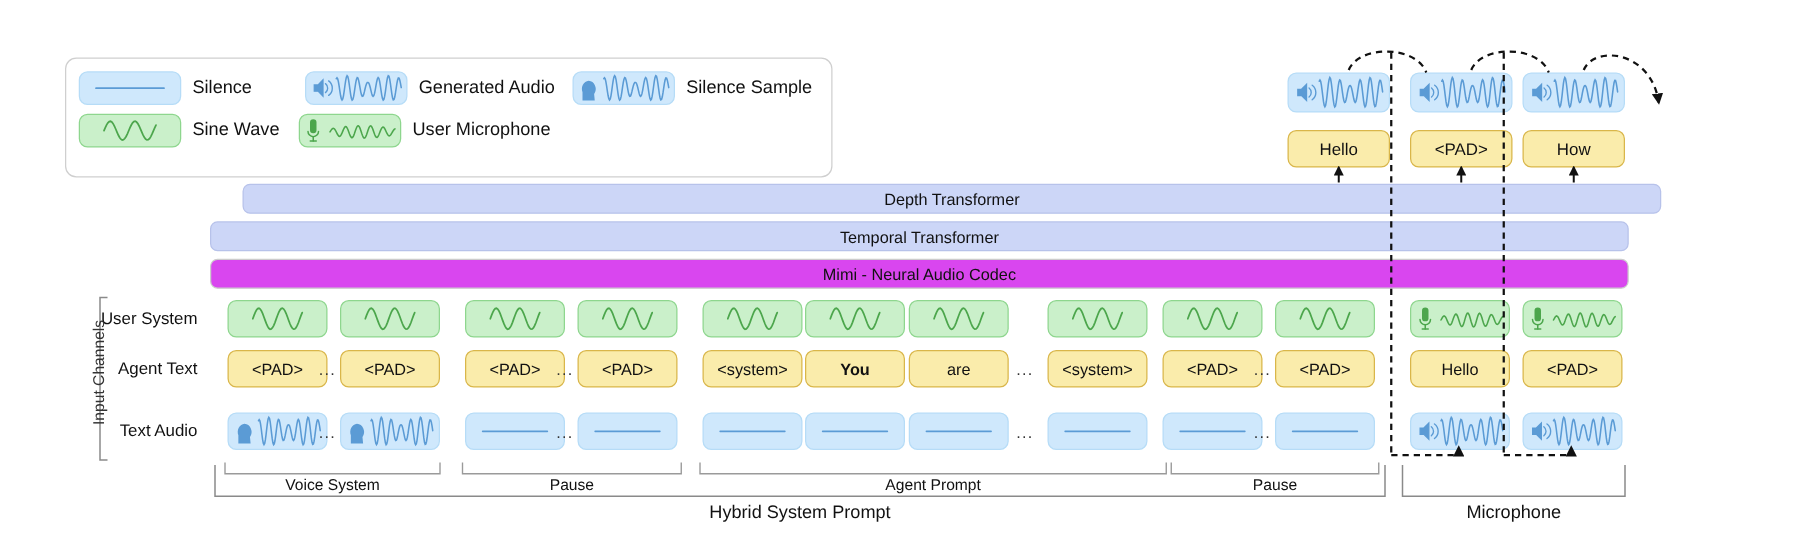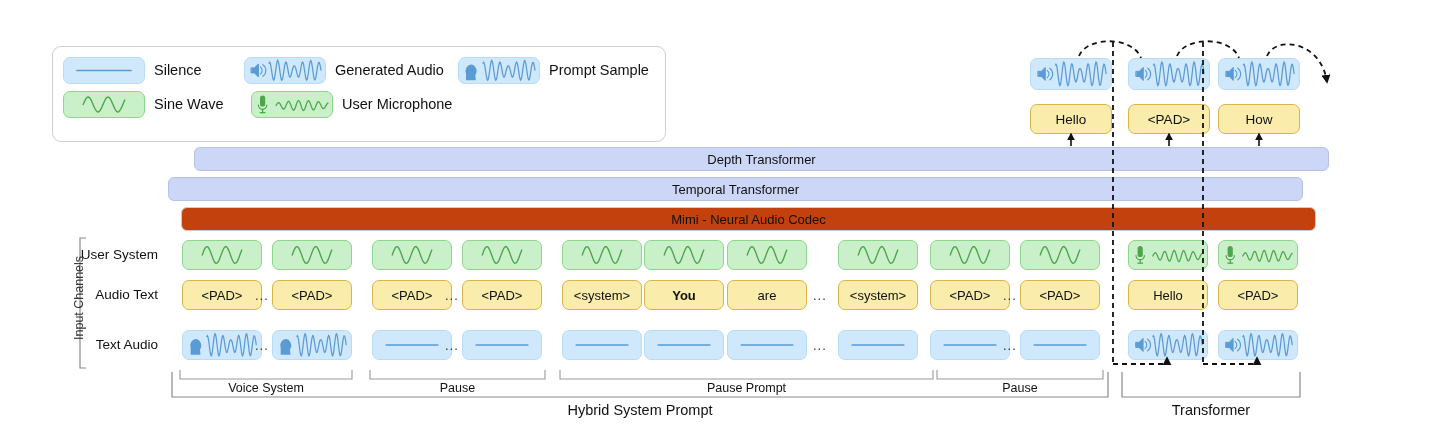--- a/index.html
+++ b/index.html
@@ -15,21 +15,21 @@
   .chip{width:82px;height:27px;border-radius:7px;box-sizing:border-box;
         display:flex;align-items:center;justify-content:center;overflow:hidden;}
   .chip svg{display:block;}
   .chip-blue{background:#cfe8fc;border:1px solid #b6dcf7;}
   .chip-green{background:#caf0ca;border:1px solid #8ed68e;}
 
   
   .bar{left:168px;width:1135px;height:24px;border-radius:6px;box-sizing:border-box;
        display:flex;align-items:center;justify-content:center;font-size:13px;}
   .bar-blue{background:#ccd6f7;border:1px solid #b7c2ea;}
-  .bar-grey{background:#c2410c;border:1px solid #cccccc;margin-left:13px;}
+  .bar-grey{background:#d946ef;border:1px solid #cccccc;}
 
   
   .cell{position:absolute;height:30px;border-radius:7px;box-sizing:border-box;
         display:flex;align-items:center;justify-content:center;overflow:hidden;}
   .cell-green{background:#caf0ca;border:1px solid #8ed68e;}
   .cell-yellow{background:#faecab;border:1px solid #d9b64a;}
   .cell-blue{background:#cfe8fc;border:1px solid #b6dcf7;}
   .cell-txt{font-size:13px;color:#111;white-space:nowrap;}
 
   .ell{position:absolute;font-size:13px;color:#333;letter-spacing:1px;}
@@ -73,31 +73,31 @@
       </div>
       <span class="lg-label">Generated Audio</span>
     </div>
     <div class="lg-item" style="left: 405px; top: 6px;">
       <div class="chip chip-blue">
         <svg width="80" height="25" viewBox="0 0 80 25">
           <path d="M11.9 6.5 a6 6.6 0 0 1 4.4 10.6 l0.5 5.2 h-9.8 l0 -6.6 a6 6.6 0 0 1 4.9 -9.2 z" fill="#5b9bd5"></path>
           <path d="M24.00 5.00 L24.58 4.25 L25.16 5.09 L25.73 7.43 L26.31 10.89 L26.89 14.81 L27.47 18.43 L28.04 21.01 L28.62 22.01 L29.20 21.19 L29.78 18.66 L30.36 14.88 L30.93 10.59 L31.51 6.61 L32.09 3.73 L32.67 2.52 L33.24 3.23 L33.82 5.71 L34.40 9.48 L34.98 13.80 L35.56 17.82 L36.13 20.77 L36.71 22.08 L37.29 21.55 L37.87 19.32 L38.44 15.85 L39.02 11.87 L39.60 8.15 L40.18 5.40 L40.76 4.11 L41.33 4.46 L41.91 6.30 L42.49 9.20 L43.07 12.55 L43.64 15.67 L44.22 17.98 L44.80 19.09 L45.38 18.89 L45.96 17.51 L46.53 15.33 L47.11 12.82 L47.69 10.51 L48.27 8.81 L48.84 8.00 L49.42 7.95 L50.00 8.38 L50.58 9.74 L51.16 11.84 L51.73 14.33 L52.31 16.70 L52.89 18.46 L53.47 19.16 L54.04 18.57 L54.62 16.71 L55.20 13.86 L55.78 10.53 L56.36 7.37 L56.93 5.04 L57.51 4.06 L58.09 4.70 L58.67 6.91 L59.24 10.31 L59.82 14.28 L60.40 18.04 L60.98 20.84 L61.56 22.09 L62.13 21.51 L62.71 19.16 L63.29 15.49 L63.87 11.19 L64.44 7.11 L65.02 4.03 L65.60 2.57 L66.18 3.02 L66.76 5.28 L67.33 8.91 L67.91 13.18 L68.49 17.26 L69.07 20.36 L69.64 21.91 L70.22 21.63 L70.80 19.63 L71.38 16.34 L71.96 12.44 L72.53 8.71 L73.11 5.85 L73.69 4.38 L74.27 4.51 L74.84 6.13 L75.42 8.85 L76.00 12.08" stroke="#5b9bd5" fill="none" stroke-width="1.25" stroke-linecap="round"></path>
         </svg>
       </div>
-      <span class="lg-label">Prompt Sample</span>
+      <span class="lg-label">Silence Sample</span>
     </div>
     <div class="lg-item" style="left: 10px; top: 40px;">
       <div class="chip chip-green">
         <svg width="80" height="25" viewBox="0 0 80 25">
           <path d="M19.2 12.5 L20.24 10.07 L21.28 7.90 L22.32 6.23 L23.36 5.24 L24.40 5.02 L25.44 5.62 L26.48 6.95 L27.52 8.89 L28.56 11.21 L29.60 13.67 L30.64 16.01 L31.68 17.97 L32.72 19.34 L33.76 19.97 L34.80 19.79 L35.84 18.83 L36.88 17.19 L37.92 15.04 L38.96 12.62 L40.00 10.18 L41.04 8.00 L42.08 6.30 L43.12 5.27 L44.16 5.01 L45.20 5.57 L46.24 6.87 L47.28 8.78 L48.32 11.09 L49.36 13.56 L50.40 15.90 L51.44 17.89 L52.48 19.29 L53.52 19.95 L54.56 19.82 L55.60 18.89 L56.64 17.28 L57.68 15.15 L58.72 12.74 L59.76 10.29 L60.80 8.09" stroke="#4ca64c" fill="none" stroke-width="1.4" stroke-linecap="round"></path>
         </svg>
       </div>
       <span class="lg-label">Sine Wave</span>
     </div>
-    <div class="lg-item" style="left: 198px; top: 40px; text-align: center;">
+    <div class="lg-item" style="left: 186px; top: 40px; text-align: center;">
       <div class="chip chip-green">
         <svg width="80" height="25" viewBox="0 0 80 25">
           <path d="M8 6 a2.6 2.6 0 0 1 5.2 0 v6 a2.6 2.6 0 0 1 -5.2 0 z" fill="#4ca64c"></path>
           <path d="M6.4 13.1 a4.2 4.2 0 0 0 8.4 0" stroke="#4ca64c" fill="none" stroke-width="1.2" stroke-linecap="round"></path>
           <path d="M10.6 17.3 v3.4" stroke="#4ca64c" fill="none" stroke-width="1.2" stroke-linecap="round"></path>
           <path d="M8.2 20.7 h4.8" stroke="#4ca64c" fill="none" stroke-width="1.2" stroke-linecap="round"></path>
           <path d="M24.00 13.50 L24.65 12.47 L25.30 11.53 L25.95 10.87 L26.60 10.61 L27.25 10.84 L27.90 11.53 L28.55 12.61 L29.20 13.91 L29.85 15.21 L30.50 16.30 L31.15 16.96 L31.80 17.07 L32.45 16.58 L33.10 15.54 L33.75 14.11 L34.40 12.51 L35.05 11.02 L35.70 9.89 L36.35 9.32 L37.00 9.44 L37.65 10.25 L38.30 11.63 L38.95 13.36 L39.60 15.16 L40.25 16.74 L40.90 17.81 L41.55 18.18 L42.20 17.78 L42.85 16.65 L43.50 14.99 L44.15 13.04 L44.80 11.15 L45.45 9.62 L46.10 8.72 L46.75 8.61 L47.40 9.30 L48.05 10.70 L48.70 12.56 L49.35 14.59 L50.00 16.44 L50.65 17.80 L51.30 18.45 L51.95 18.28 L52.60 17.33 L53.25 15.75 L53.90 13.81 L54.55 11.84 L55.20 10.16 L55.85 9.05 L56.50 8.69 L57.15 9.12 L57.80 10.26 L58.45 11.91 L59.10 13.79 L59.75 15.58 L60.40 16.98 L61.05 17.79 L61.70 17.87 L62.35 17.23 L63.00 16.01 L63.65 14.42 L64.30 12.73 L64.95 11.22 L65.60 10.15 L66.25 9.66 L66.90 9.81 L67.55 10.56 L68.20 11.75 L68.85 13.17 L69.50 14.57 L70.15 15.73 L70.80 16.46 L71.45 16.68 L72.10 16.37 L72.75 15.61 L73.40 14.56 L74.05 13.41 L74.70 12.35 L75.35 11.55 L76.00 11.12" stroke="#4ca64c" fill="none" stroke-width="1.25" stroke-linecap="round"></path>
         </svg>
       </div>
       <span class="lg-label">User Microphone</span>
@@ -355,22 +355,22 @@
     <path d="M1177 56 C 1185 36, 1231 36, 1239 58" fill="none" stroke="#111" stroke-width="1.8" stroke-dasharray="5 4"></path>
     <path d="M1267 56 C 1275 36, 1321 40, 1327 82" fill="none" stroke="#111" stroke-width="1.8" stroke-dasharray="5 4" marker-end="url(#ah)"></path>
     <path d="M1113 42 V364" fill="none" stroke="#111" stroke-width="1.8" stroke-dasharray="5 4"></path>
     <path d="M1113 364 H1167 V358" fill="none" stroke="#111" stroke-width="1.8" stroke-dasharray="5 4" marker-end="url(#ah)"></path>
     <path d="M1203 42 V364" fill="none" stroke="#111" stroke-width="1.8" stroke-dasharray="5 4"></path>
     <path d="M1203 364 H1257 V358" fill="none" stroke="#111" stroke-width="1.8" stroke-dasharray="5 4" marker-end="url(#ah)"></path>
   </svg>
 
 <div id="labels">
     <div class="rowlab" style="left: 0px; width: 158px; top: 247px;">User System</div>
-    <div class="rowlab" style="left: 0px; width: 158px; top: 287px;">Audio Text</div>
+    <div class="rowlab" style="left: 0px; width: 158px; top: 287px;">Agent Text</div>
     <div class="rowlab" style="left: 0px; width: 158px; top: 337px;">Text Audio</div>
     <div class="vlabel" style="left: 72px; top: 340px;">Input Channels</div>
     <div class="brlabel" style="left: 180px; width: 172px; top: 381px;">Voice System</div>
     <div class="brlabel" style="left: 370px; width: 175px; top: 381px;">Pause</div>
-    <div class="brlabel" style="left: 560px; width: 373px; top: 381px;">Pause Prompt</div>
+    <div class="brlabel" style="left: 560px; width: 373px; top: 381px;">Agent Prompt</div>
     <div class="brlabel" style="left: 937px; width: 166px; top: 381px;">Pause</div>
     <div class="brlabel big" style="left: 172px; width: 936px; top: 402px;">Hybrid System Prompt</div>
-    <div class="brlabel big" style="left: 1122px; width: 178px; top: 402px;">Transformer</div>
+    <div class="brlabel big" style="left: 1122px; width: 178px; top: 402px;">Microphone</div>
   </div>
 
 </body></html>

